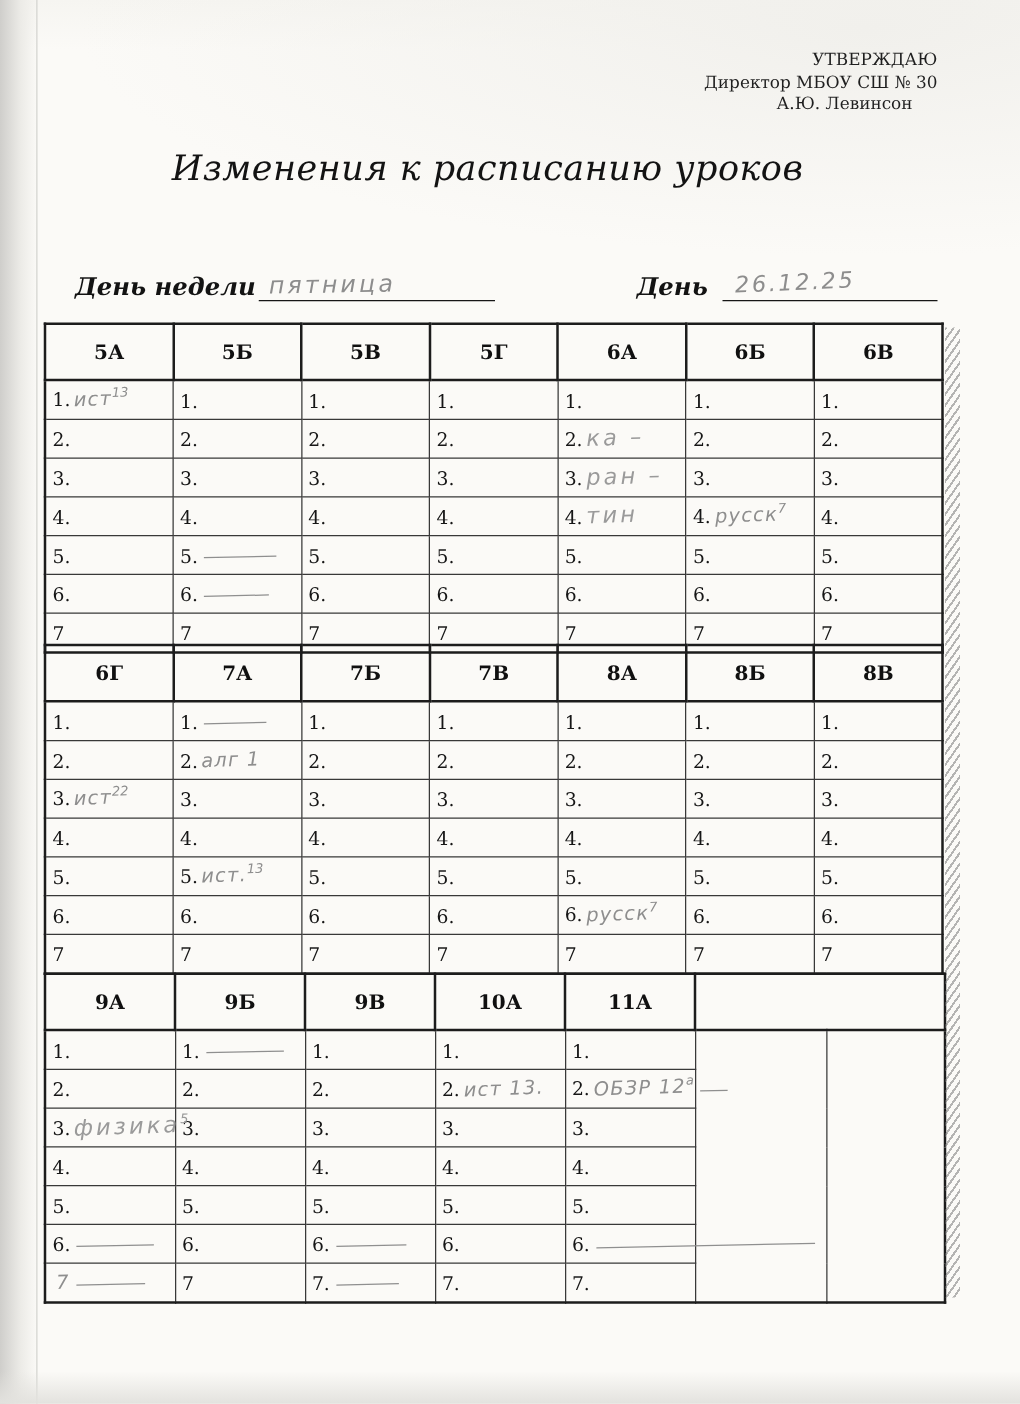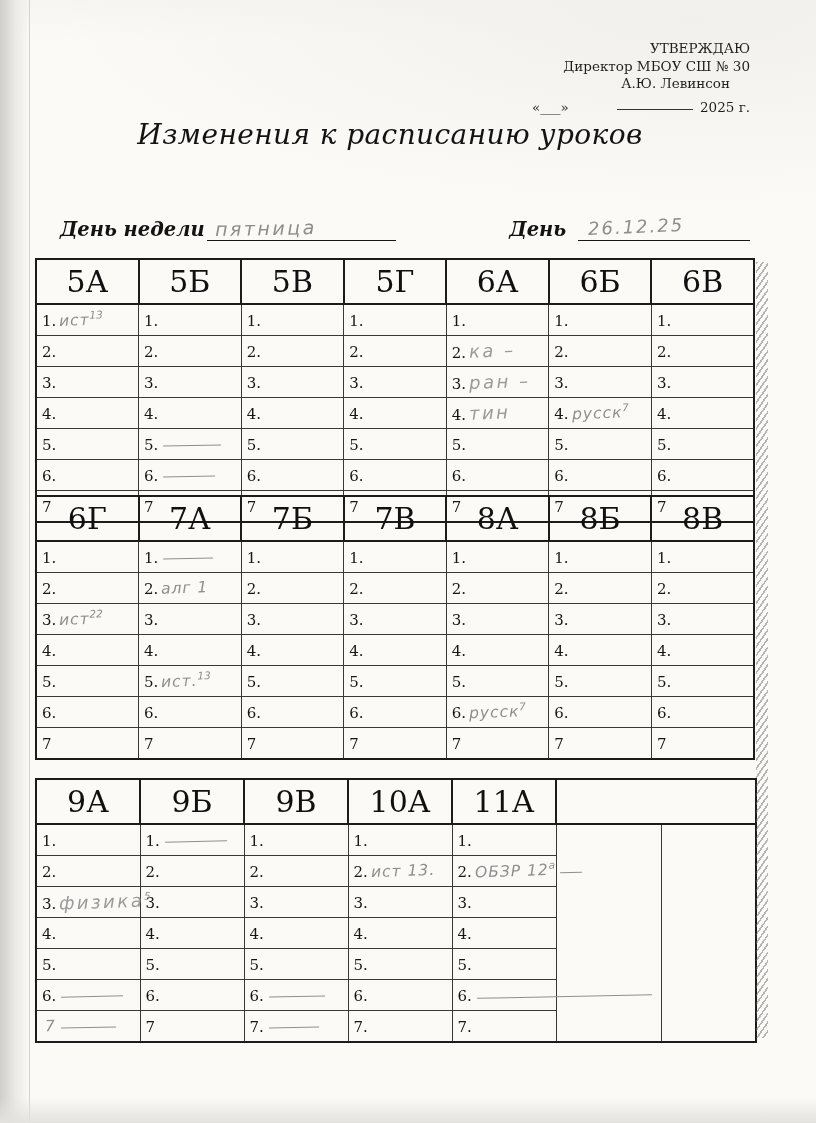--- a/index.html
+++ b/index.html
@@ -59,24 +59,24 @@
     font-style:italic;font-weight:400;color:#8d8d8d;
   }
   .u-day .hw-script{left:8px;font-size:19px;letter-spacing:2.5px;transform:rotate(-1deg)}
   .u-date .hw-script{left:10px;font-size:18px;letter-spacing:2px;transform:rotate(-2.5deg);bottom:3px}
 
   
   table.sched{
     position:absolute;left:35px;width:720px;table-layout:fixed;
     border-collapse:collapse;background:transparent;border:2.2px solid #1c1c1c;
   }
-  #t0{top:258px}#t1{top:495px}#t2{top:778px}
+  #t0{top:258px}#t1{top:515px}#t2{top:778px}
   table.sched th{
     border:2px solid #1c1c1c;height:43px;padding:0;
-    font-family:"DejaVu Serif",serif;font-weight:400;font-size:30px;color:#101010;text-align:center;
+    font-family:"DejaVu Serif",serif;font-weight:700;font-size:16px;color:#101010;text-align:center;
   }
   table.sched td{
     border:1.3px solid #383838;height:30px;padding:0 0 0 5px;
     vertical-align:middle;white-space:nowrap;overflow:visible;
   }
   td .num{font-family:"DejaVu Serif",serif;font-size:15px;color:#161616}
   td .hw{
     display:inline-block;margin-left:3px;
     font-family:"DejaVu Sans",sans-serif;font-style:italic;font-size:15.5px;
     color:#8e8e8e;letter-spacing:1px;transform:rotate(-2deg) translateY(-1px);
@@ -93,24 +93,20 @@
 
 <div class="page">
   <div class="edge-left"></div>
   <div class="edge-line"></div>
   <div class="edge-bottom"></div>
 
   <div class="approval">
     <div class="a1">УТВЕРЖДАЮ</div>
     <div class="a2">Директор МБОУ СШ № 30</div>
     <div class="a3">А.Ю. Левинсон</div>
-    <div class="a4">
-      <span>«___»</span>
-      <span><span class="ul"></span><span>2025 г.</span></span>
-    </div>
   </div>
 
   <h1 class="title">
     <span>Изменения к расписанию уроков</span><br>
   </h1>
 
   <div class="meta">
     <span>День недели</span>
       <span class="u-day">
         <span class="hw-script">пятница</span>

